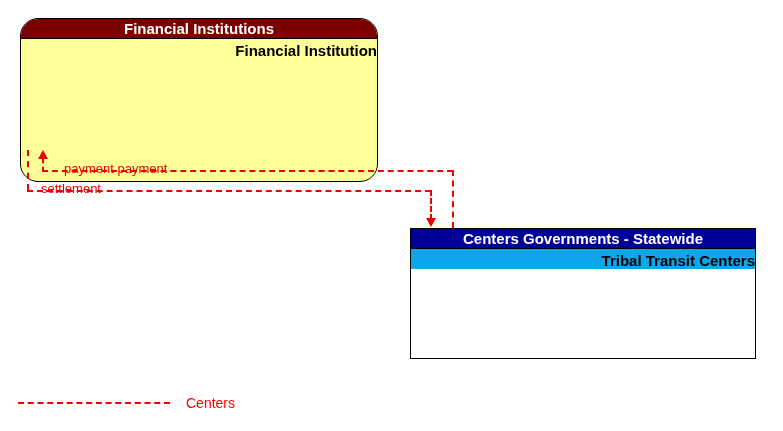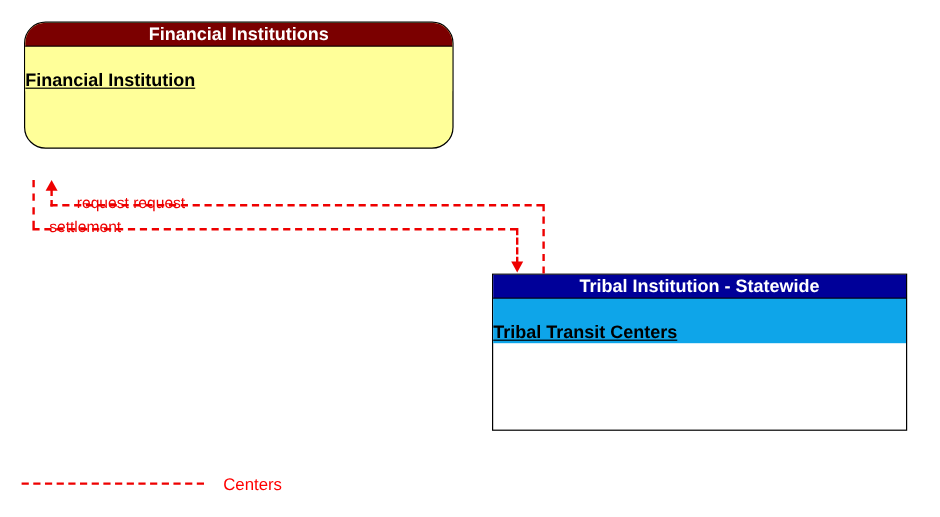--- a/index.html
+++ b/index.html
@@ -47,27 +47,26 @@
     background: #7b0000;
     border-bottom: 1px solid #000000;
   }
   .entity.squared .entity-header {
     background: #000099;
     border-bottom: 1px solid #000000;
   }
   .entity-body {
     box-sizing: border-box;
     width: 100%;
-    text-align: left;
+    text-align: right;
     color: #000000;
     font-size: 15px;
     font-weight: bold;
-    padding-top: 20px;
+    padding-top: 3px;
     white-space: nowrap;
-    text-decoration: underline;
   }
   .entity.rounded .entity-body { background: #ffff99; }
   .entity.squared .entity-body { background: #0ea5e9; }
 
   
   .hline {
     position: absolute;
     height: 0;
     border-top: 2px dashed #ee0000;
   }
@@ -114,37 +113,37 @@
     font-size: 14px;
     white-space: nowrap;
     line-height: 16px;
   }
 </style>
 </head>
 <body>
 
 <div id="canvas">
 
-  <div class="entity rounded" style="left:20px; top:18px; width:358px; height:106px;">
+  <div class="entity rounded" style="left:20px; top:18px; width:358px; height:164px;">
     <div class="entity-header">Financial Institutions</div>
     <div class="entity-body">Financial Institution</div>
   </div>
 
   <div class="entity squared" style="left:410px; top:228px; width:346px; height:131px;">
-    <div class="entity-header">Tribal Institution - Statewide</div>
+    <div class="entity-header">Centers Governments - Statewide</div>
     <div class="entity-body">Tribal Transit Centers</div>
   </div>
 
   <div class="vline" style="left:42px; top:158px; height:14px;"></div>
   <div class="arrow-up" style="left:38px; top:150px;"></div>
 
   <div class="hline" style="left:42px; top:170px; width:411px;"></div>
 
   <div class="vline" style="left:452px; top:170px; height:58px;"></div>
-  <span class="flow-label" style="left:64px; top:161px;">request request</span>
+  <span class="flow-label" style="left:64px; top:161px;">payment payment</span>
 
   <div class="vline" style="left:27px; top:150px; height:40px;"></div>
 
   <div class="hline" style="left:27px; top:190px; width:404px;"></div>
 
   <div class="vline" style="left:430px; top:190px; height:30px;"></div>
   <div class="arrow-down" style="left:426px; top:218px;"></div>
   <span class="flow-label" style="left:41px; top:181px;">settlement</span>
 
   <div class="legend-line" style="left:18px; top:402px; width:152px;"></div>

